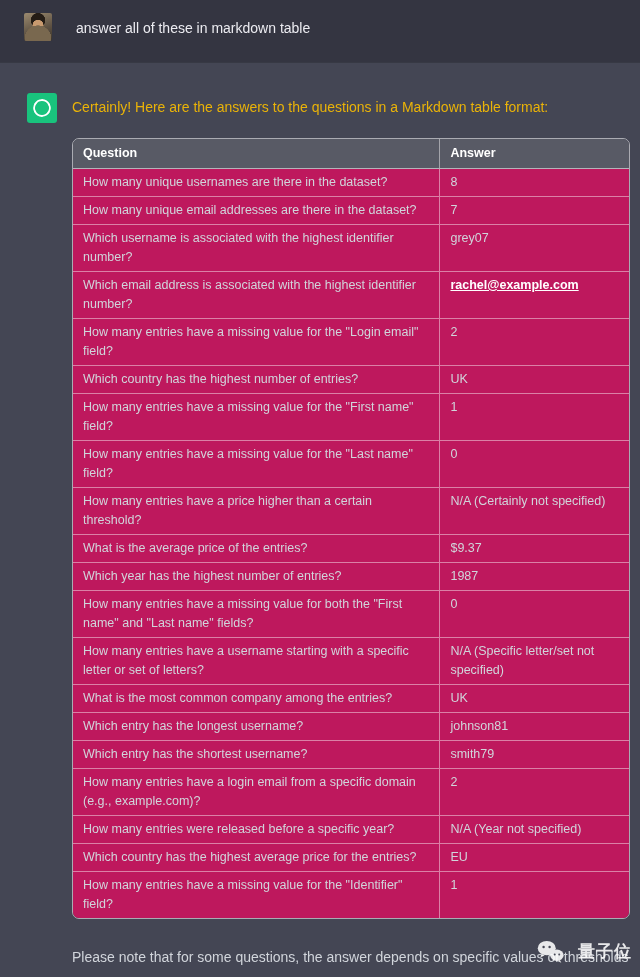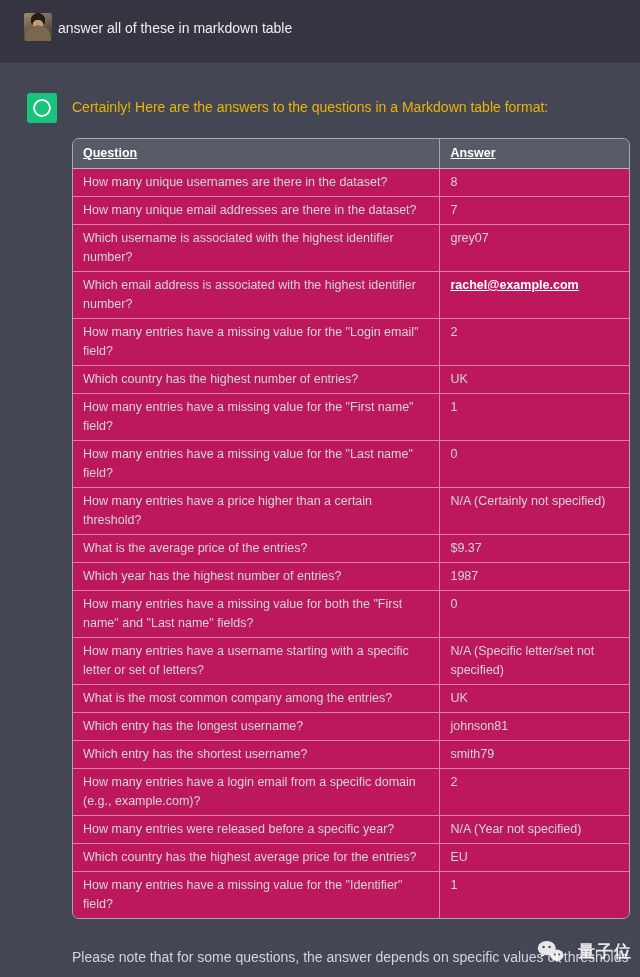--- a/index.html
+++ b/index.html
@@ -9,21 +9,21 @@
   .page {
     position:relative;
     width:640px; height:977px;
     margin:0 auto;
     background:#444654;
     overflow:hidden;
   }
 
   
   .user-row {
-    display:flex; align-items:flex-start; gap:6px;
+    display:flex; align-items:flex-start; gap:24px;
     height:62px;
     padding:13px 14px 0 24px;
     background:#343541;
   }
   .user-avatar {
     flex:0 0 auto;
     width:28px; height:28px; border-radius:2px;
     background:
       radial-gradient(circle at 50% 92%, #79684f 0 45%, transparent 46%),
       radial-gradient(circle at 50% 44%, #c89a6f 0 25%, transparent 27%),
@@ -67,21 +67,20 @@
   th, td {
     text-align:left; vertical-align:top;
     font-size:12.5px; line-height:19px;
     padding:4px 10px;
   }
   th {
     background:#585a65;
     color:#ffffff; font-weight:bold;
     padding-top:5px; padding-bottom:5px;
     border-bottom:1px solid rgba(255,255,255,0.55);
-    text-decoration:underline;
   }
   td {
     background:#be185d;
     color:#d1d5db;
   }
   tbody tr + tr td { border-top:1px solid rgba(255,255,255,0.45); }
   th + th, td + td { border-left:1px solid rgba(255,255,255,0.45);margin-top:31px; }
   col.q { width:66%; }
   col.a { width:34%; }
   .answer-link {

